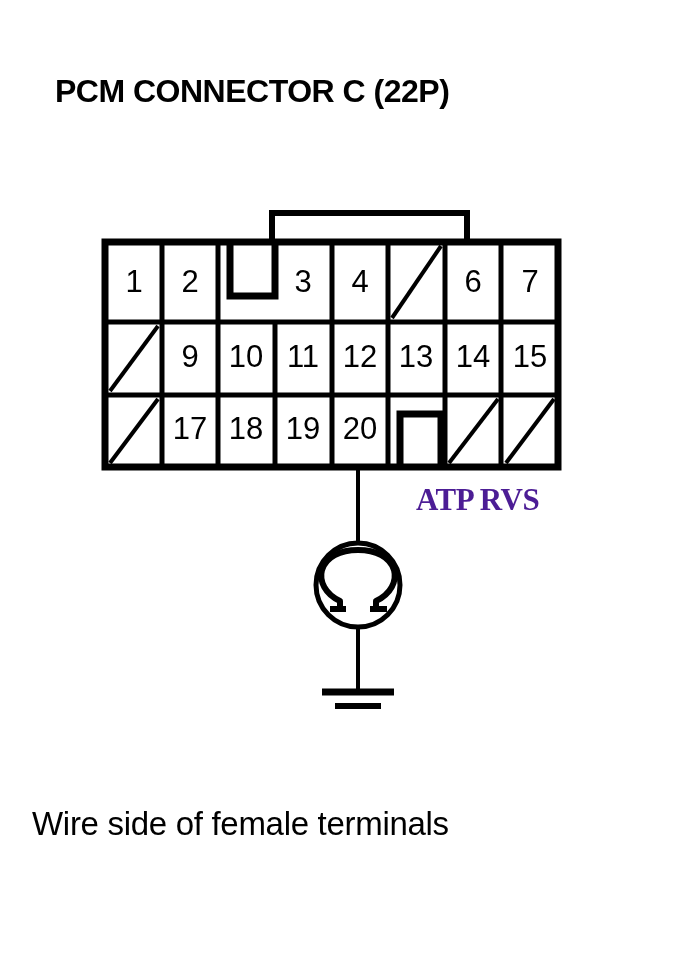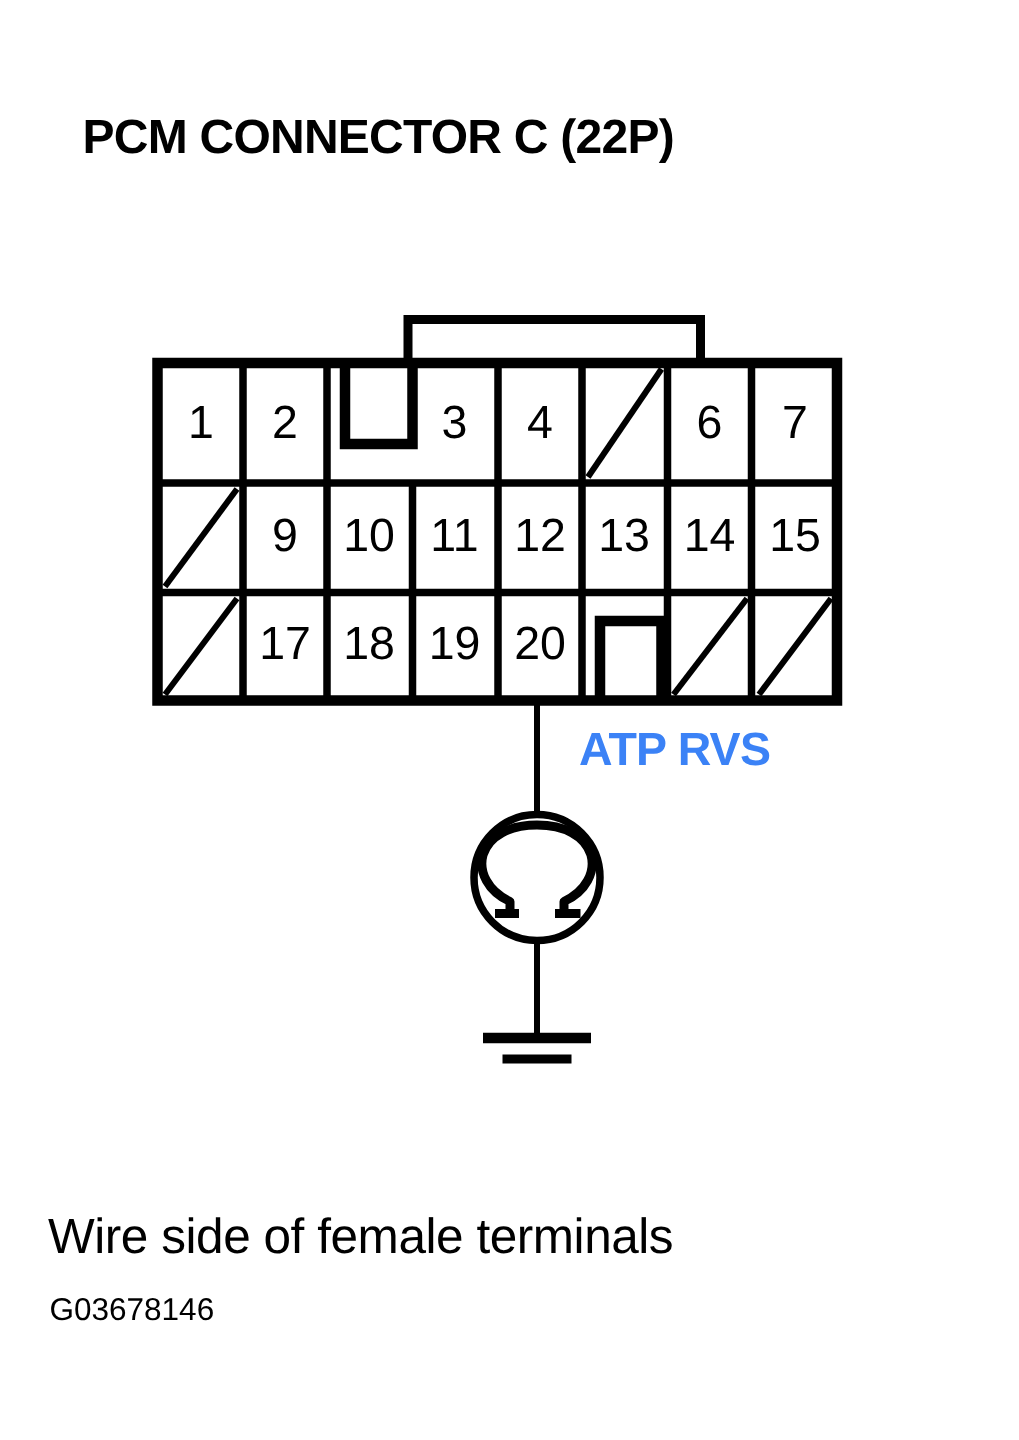--- a/index.html
+++ b/index.html
@@ -49,28 +49,28 @@
     top: 862px;
     font-family: "Liberation Sans", sans-serif;
     font-size: 21px;
     font-weight: normal;
     letter-spacing: 0px;
     color: #000;
     white-space: nowrap;
   }
   .wire-label {
     position: absolute;
-    left: 386px;
+    left: 416px;
     top: 482px;
-    font-family: Liberation Sans, sans-serif;
+    font-family: Liberation Serif, serif;
     font-size: 31px;
     font-weight: bold;
     line-height: 36px;
     letter-spacing: -0.5px;
-    color: #3b82f6;
+    color: #4c1d95;
     white-space: nowrap;
   }
   .wire-label span { display: block; }
   svg.connector-svg {
     position: absolute;
     left: 0;
     top: 0;
     width: 679px;
     height: 960px;
   }
@@ -165,15 +165,14 @@
     <line x1="322" y1="692" x2="394" y2="692" stroke="#000" stroke-width="7"></line>
     <line x1="335" y1="706" x2="381" y2="706" stroke="#000" stroke-width="6"></line>
   </svg>
 
   <div class="wire-label">
     <span>ATP RVS</span>
   </div>
 
   <div class="caption-text">Wire side of female terminals</div>
 
-  <div class="figure-id-text">G03678146</div>
 
 </div>
 
 </body></html>

